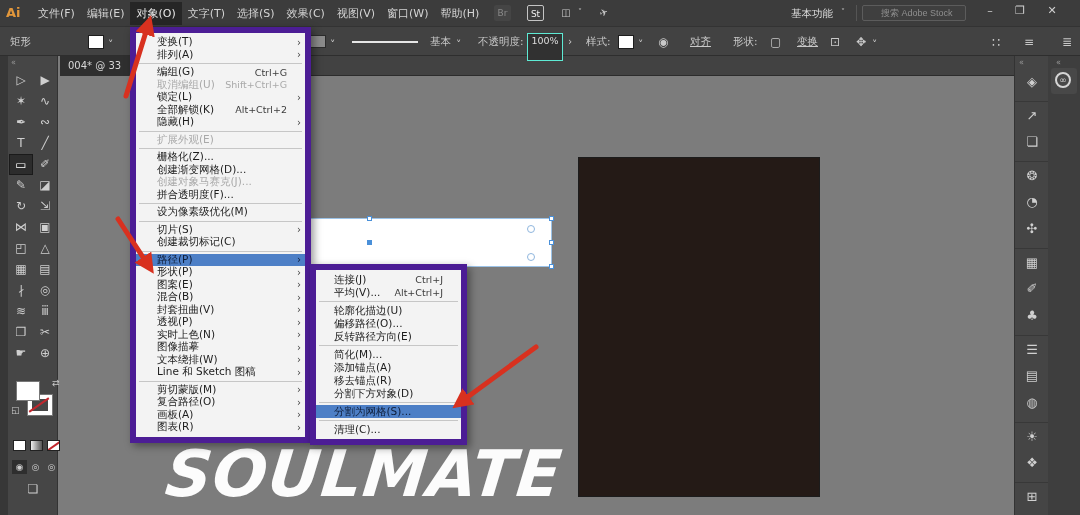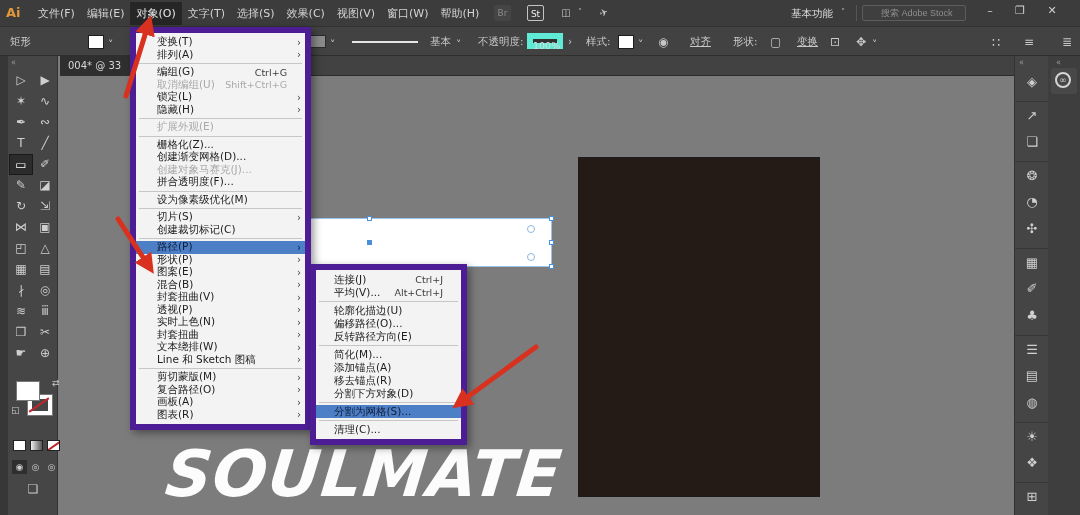--- a/index.html
+++ b/index.html
@@ -23,21 +23,21 @@
   .mag::after { content:""; position:absolute; left:6px; top:6px; width:4px; height:1.5px; background:#9a9a9a; transform:rotate(45deg); }
   .win-btn { position:absolute; top:4px; width:24px; text-align:center; color:#cfcfcf; font-size:11px; }
   .tb-divider { position:absolute; left:856px; top:5px; width:1px; height:16px; background:#555; }
 
   
   .controlbar { position:absolute; left:0; top:26px; width:1080px; height:30px; background:#424242; border-top:1px solid #333; border-bottom:1px solid #2e2e2e; z-index:30; }
   .cb { position:absolute; top:8px; font-size:10.5px; color:#c8c8c8; white-space:nowrap; }
   .cb-swatch { position:absolute; width:16px; height:14px; background:#fff; border:1px solid #1d1d1d; }
   .cb-link { text-decoration:underline; }
   .cb-line { position:absolute; left:352px; top:14px; width:66px; height:2px; background:#e6e6e6; }
-  .cb-field { position:absolute; left:527px; top:6px; width:36px; height:16px; background:#313131; border:6px solid #5eead4; color:#ddd; font-size:9.5px; line-height:14px; text-align:center; }
+  .cb-field { position:absolute; left:527px; top:6px; width:36px; height:28px; background:#313131; border:1px solid #5eead4; color:#ddd; font-size:9.5px; line-height:14px; text-align:center; }
   .cb-gray { position:absolute; left:300px; top:8px; width:26px; height:13px; background:#8b8b8b; border:1px solid #2c2c2c; }
 
   
   .left-edge { position:absolute; left:0; top:56px; width:8px; height:459px; background:#373737; z-index:11; }
   .left-dock { position:absolute; left:8px; top:56px; width:50px; height:459px; background:#464646; border-right:1px solid #333; z-index:10; }
   .dock-collapse { position:absolute; font-size:8px; color:#9a9a9a; }
   .tool-grid { position:absolute; left:1px; top:14px; width:48px; display:grid; grid-template-columns:24px 24px; }
   .tool { height:21px; text-align:center; line-height:21px; font-size:12px; color:#cfcfcf; }
   .tool.active { background:#2c2c2c; color:#fff; border:1px solid #1a1a1a; }
   .fill-swatch { position:absolute; left:8px; top:325px; width:24px; height:20px; background:#fff; border:1px solid #777; z-index:2; }
@@ -264,20 +264,25 @@
       <span class="mi-label">取消编组(U)</span>
       <span class="mi-right">Shift+Ctrl+G</span>
       <span class="mi-arrow"></span>
     </div>
     <div class="menu-item">
       <span class="mi-label">锁定(L)</span>
       <span class="mi-right"></span>
       <span class="mi-arrow">›</span>
     </div>
     <div class="menu-item">
+      <span class="mi-label">全部解锁(K)</span>
+      <span class="mi-right">Alt+Ctrl+2</span>
+      <span class="mi-arrow"></span>
+    </div>
+    <div class="menu-item">
       <span class="mi-label">隐藏(H)</span>
       <span class="mi-right"></span>
       <span class="mi-arrow">›</span>
     </div>
     <div class="menu-sep"></div>
     <div class="menu-item disabled">
       <span class="mi-label">扩展外观(E)</span>
       <span class="mi-right"></span>
       <span class="mi-arrow"></span>
     </div>
@@ -349,21 +354,21 @@
       <span class="mi-label">透视(P)</span>
       <span class="mi-right"></span>
       <span class="mi-arrow">›</span>
     </div>
     <div class="menu-item">
       <span class="mi-label">实时上色(N)</span>
       <span class="mi-right"></span>
       <span class="mi-arrow">›</span>
     </div>
     <div class="menu-item">
-      <span class="mi-label">封套扭曲</span>
+      <span class="mi-label">图像描摹</span>
       <span class="mi-right"></span>
       <span class="mi-arrow">›</span>
     </div>
     <div class="menu-item">
       <span class="mi-label">文本绕排(W)</span>
       <span class="mi-right"></span>
       <span class="mi-arrow">›</span>
     </div>
     <div class="menu-item">
       <span class="mi-label">Line 和 Sketch 图稿</span>

